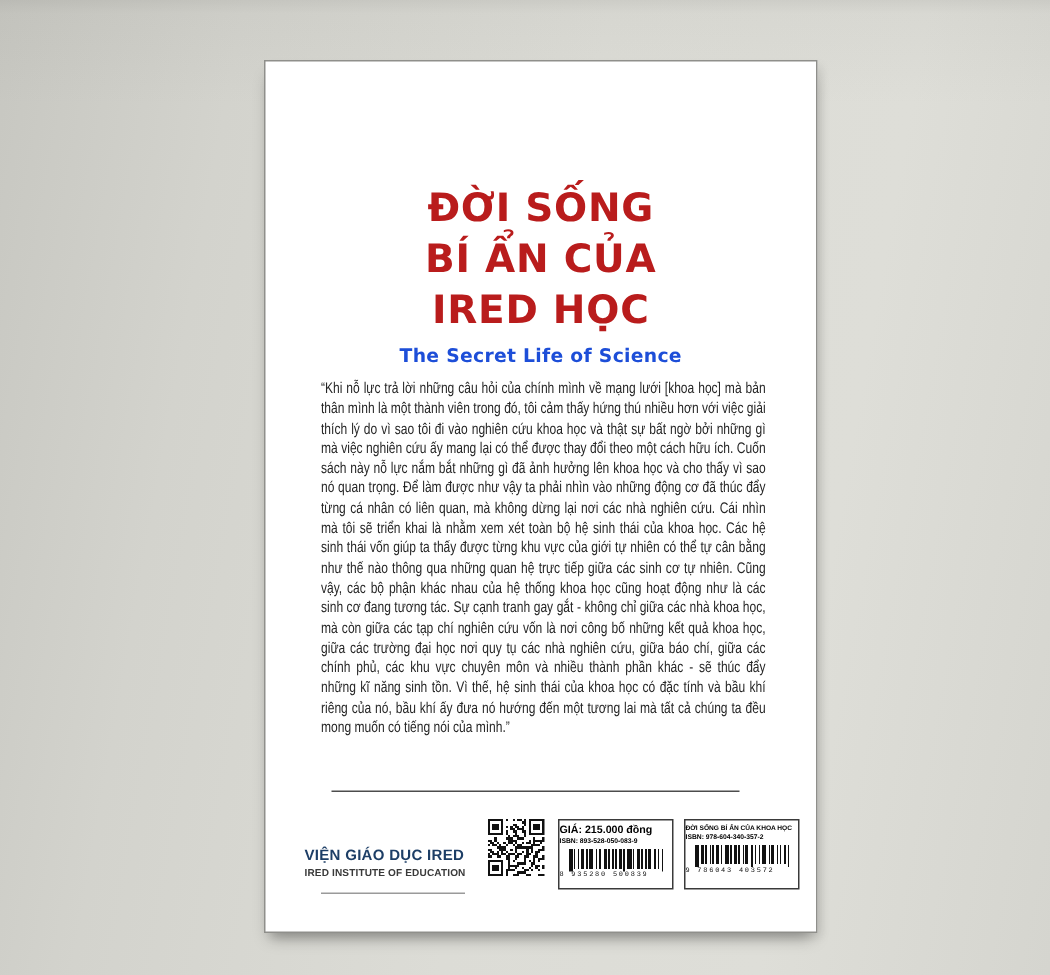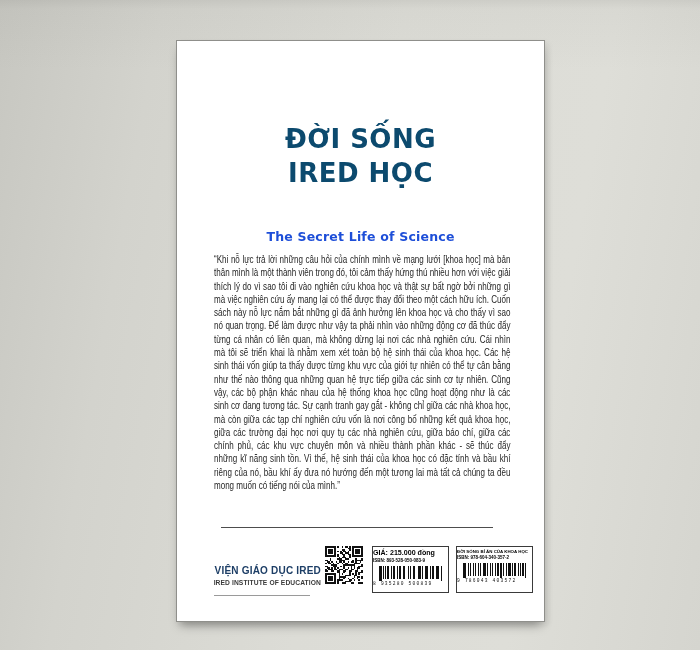--- a/index.html
+++ b/index.html
@@ -10,37 +10,37 @@
       linear-gradient(180deg, rgba(110,110,105,.14) 0px, rgba(110,110,105,.05) 9px, rgba(110,110,105,0) 70px),
       linear-gradient(100deg,#c7c7c1 0%,#d3d3cd 20%,#dcdcd6 50%,#deded8 76%,#d5d5cf 100%);
   }
   .book{
     position:absolute;left:176px;top:40px;width:369px;height:582px;
     background:#ffffff;border:1px solid #8f8f8b;box-sizing:border-box;
     box-shadow:0 7px 10px -4px rgba(0,0,0,.35), 3px 3px 6px rgba(0,0,0,.08);
   }
   .title-block{
     position:absolute;top:81px;left:0;width:100%;text-align:center;
-    color:#0c4a6e;font-family:"DejaVu Sans",sans-serif;font-weight:bold;
+    color:#b91c1c;font-family:"DejaVu Sans",sans-serif;font-weight:bold;
     font-size:26px;line-height:34px;letter-spacing:.5px;
   }
   .title-line{display:block;}
   .subtitle{
     position:absolute;top:188px;left:0;width:100%;text-align:center;
     color:#1d4ed8;font-family:"DejaVu Sans",sans-serif;font-weight:bold;
     font-size:12.5px;letter-spacing:.2px;
   }
   .blurb{
     position:absolute;left:37px;top:212px;width:380px;
     transform:scaleX(0.78);transform-origin:left top;
     font-size:10.3px;line-height:13.3px;text-align:justify;
     color:#262626;
   }
   .divider{position:absolute;left:44px;top:486px;width:272px;border-top:1px solid #4d4d4d;}
-  .publisher{position:absolute;left:26px;top:524px;width:118px;text-align:right;}
+  .publisher{position:absolute;left:26px;top:524px;width:118px;text-align:left;}
   .pub-vi{color:#1d3e66;font-weight:bold;font-size:10px;letter-spacing:.2px;line-height:12px;}
   .pub-en{color:#3a3a3a;font-weight:bold;font-size:6.7px;letter-spacing:.1px;margin-top:2px;line-height:8px;}
   .pub-rule{width:96px;border-top:1px solid #9a9a9a;margin:8px auto 0;}
   .qr{position:absolute;left:148px;top:505px;width:38px;height:38px;}
   .code-box{
     position:absolute;top:505px;height:47px;width:77px;border:1px solid #3a3a3a;
     box-sizing:border-box;padding-top:2px;background:#fff;
   }
   .price-box{left:195px;}
   .isbn-box{left:279px;}
@@ -54,20 +54,21 @@
   }
 </style>
 </head>
 <body>
 
 <div class="scene">
   <div class="book">
 
     <h1 class="title-block" style="margin:0;font-size:26px;">
       <span class="title-line">ĐỜI SỐNG</span>
+      <span class="title-line">BÍ ẨN CỦA</span>
       <span class="title-line">IRED HỌC</span>
     </h1>
 
     <div class="subtitle">The Secret Life of Science</div>
 
     <p class="blurb" style="margin:0;">“Khi nỗ lực trả lời những câu hỏi của chính mình về mạng lưới [khoa học] mà bản thân mình là một thành viên trong đó, tôi cảm thấy hứng thú nhiều hơn với việc giải thích lý do vì sao tôi đi vào nghiên cứu khoa học và thật sự bất ngờ bởi những gì mà việc nghiên cứu ấy mang lại có thể được thay đổi theo một cách hữu ích. Cuốn sách này nỗ lực nắm bắt những gì đã ảnh hưởng lên khoa học và cho thấy vì sao nó quan trọng. Để làm được như vậy ta phải nhìn vào những động cơ đã thúc đẩy từng cá nhân có liên quan, mà không dừng lại nơi các nhà nghiên cứu. Cái nhìn mà tôi sẽ triển khai là nhằm xem xét toàn bộ hệ sinh thái của khoa học. Các hệ sinh thái vốn giúp ta thấy được từng khu vực của giới tự nhiên có thể tự cân bằng như thế nào thông qua những quan hệ trực tiếp giữa các sinh cơ tự nhiên. Cũng vậy, các bộ phận khác nhau của hệ thống khoa học cũng hoạt động như là các sinh cơ đang tương tác. Sự cạnh tranh gay gắt - không chỉ giữa các nhà khoa học, mà còn giữa các tạp chí nghiên cứu vốn là nơi công bố những kết quả khoa học, giữa các trường đại học nơi quy tụ các nhà nghiên cứu, giữa báo chí, giữa các chính phủ, các khu vực chuyên môn và nhiều thành phần khác - sẽ thúc đẩy những kĩ năng sinh tồn. Vì thế, hệ sinh thái của khoa học có đặc tính và bầu khí riêng của nó, bầu khí ấy đưa nó hướng đến một tương lai mà tất cả chúng ta đều mong muốn có tiếng nói của mình.”</p>
 
     <div class="divider"></div>
 
     <div class="publisher">

